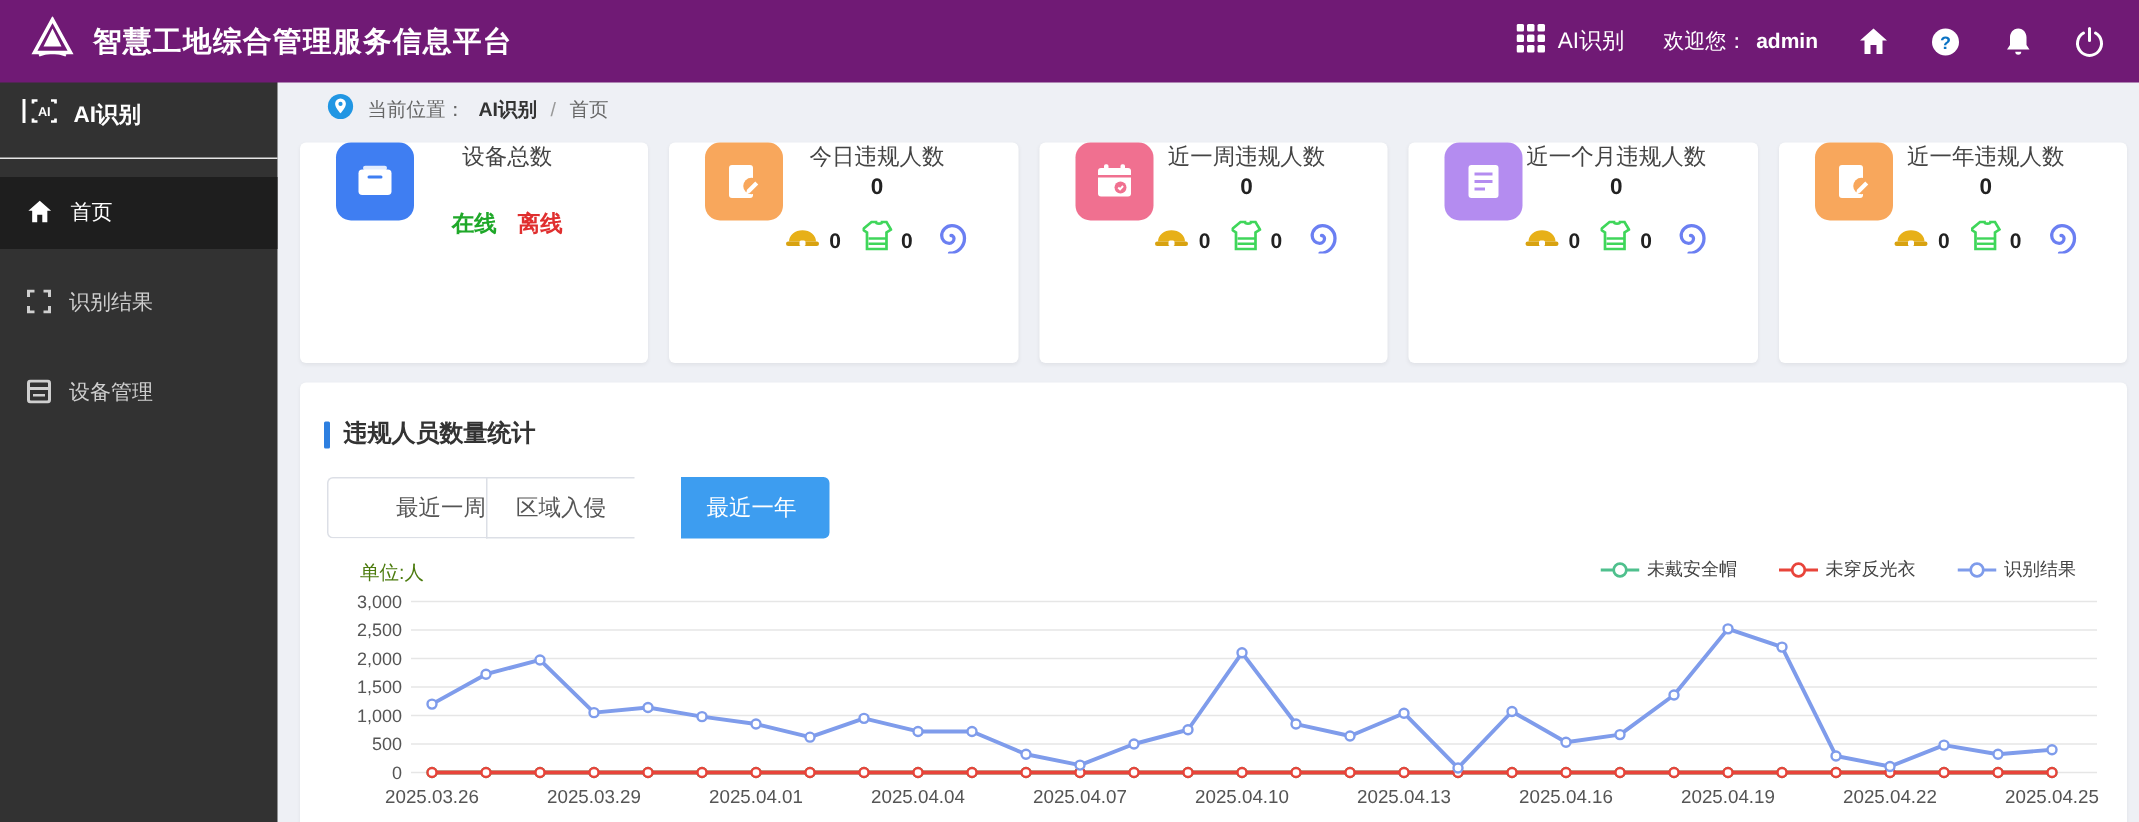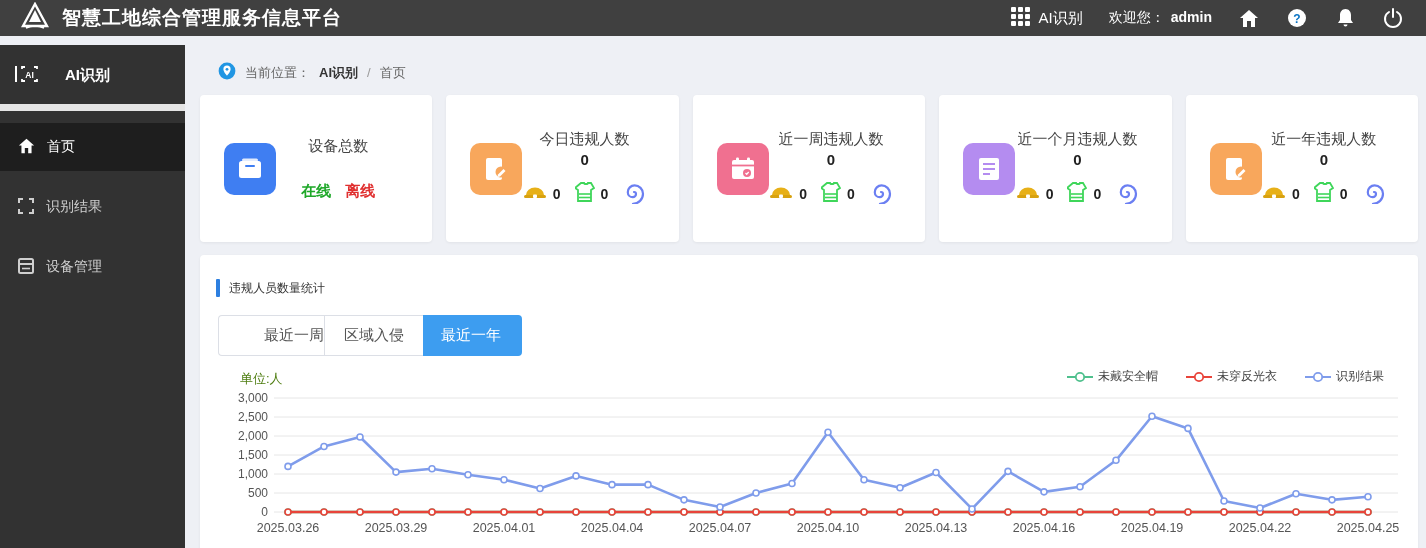--- a/index.html
+++ b/index.html
@@ -1,68 +1,68 @@
 <!DOCTYPE html>
 <html><head>
 <meta charset="utf-8">
 <style>
   * { margin:0; padding:0; box-sizing:border-box; }
   html,body { width:1426px; height:548px; overflow:hidden;
     font-family:"Liberation Sans","DejaVu Sans",sans-serif; background:#eef0f5; }
 
   
-  .topbar { position:absolute; left:0; top:0; width:1426px; height:36px;
-    background:#404040; display:flex; align-items:center; color:#fff; z-index:30; }
+  .topbar { position:absolute; left:0; top:0; width:1426px; height:55px;
+    background:#701a75; display:flex; align-items:center; color:#fff; z-index:30; }
   .brand { display:flex; align-items:center; gap:12px; padding-left:20px; }
   .brand-title { font-size:19px; font-weight:bold; letter-spacing:1px; }
   .topbar-right { margin-left:auto; display:flex; align-items:center; gap:26px; padding-right:22px; }
   .app-switch { display:flex; align-items:center; gap:8px; cursor:pointer; font-size:15px; }
   .welcome { font-size:14px; display:flex; gap:6px; }
   .welcome b { font-weight:bold; }
   .top-icon { width:22px; height:22px; display:flex; align-items:center; justify-content:center; cursor:pointer; }
 
   
   .sidebar { position:absolute; left:0; top:45px; width:185px; height:503px; background:#323232; z-index:20; }
-  .sidebar-head { display:flex; align-items:center; gap:25px; padding:19px 16px 17px 14px; color:#fff;
-    font-size:15px; font-weight:bold; border-bottom:7px solid #e5e5e5; }
+  .sidebar-head { display:flex; align-items:center; gap:9px; padding:19px 16px 17px 14px; color:#fff;
+    font-size:15px; font-weight:bold; border-bottom:1px solid #e5e5e5; }
   .side-item { display:flex; align-items:center; gap:12px; height:48px; padding-left:18px;
     color:#cfcfcf; font-size:14px; cursor:pointer; margin-top:12px; }
   .side-item.active { background:#1e1e1e; color:#fff; margin-top:12px; }
 
   
   .content { position:absolute; left:185px; top:45px; width:1241px; height:503px; padding:12px 8px 0 15px; }
 
   .breadcrumb { display:flex; align-items:center; gap:9px; font-size:13px; color:#666; padding:5px 0 12px 18px; }
   .breadcrumb b { color:#333; }
   .crumb-sep { color:#999; }
 
   .cards { display:flex; gap:14px; }
   .card { width:256px; height:147px; background:#fff; border-radius:4px;
-    box-shadow:0 1px 3px rgba(0,0,0,.06); display:flex; align-items:center; padding:0 32px 0 24px; }
+    box-shadow:0 1px 3px rgba(0,0,0,.06); display:flex; padding:0 32px 0 24px; }
   .card-icon { width:52px; height:52px; border-radius:10px; flex:0 0 auto;
     display:flex; align-items:center; justify-content:center; }
   .card-main { flex:1; text-align:center; }
   .card-title { font-size:15px; color:#444; }
   .card-total { font-size:15px; font-weight:bold; color:#222; margin-top:2px; }
   .card-status { margin-top:26px; font-size:15px; font-weight:bold; display:flex; gap:14px; justify-content:center; }
   .online { color:#1fa829; }
   .offline { color:#e02f2f; }
   .mini-row { display:flex; align-items:center; justify-content:center; gap:6px; margin-top:12px; }
   .mini-num { font-size:14px; font-weight:bold; color:#222; margin-right:8px; }
 
   
   .panel { margin-top:13px; background:#fff; border-radius:4px; height:302px;
     box-shadow:0 1px 3px rgba(0,0,0,.06); padding:24px 20px 0 16px; position:relative; }
-  .panel-title { display:flex; align-items:center; gap:9px; font-size:12px; font-weight:normal; color:#333;text-align:center; }
+  .panel-title { display:flex; align-items:center; gap:9px; font-size:16px; font-weight:bold; color:#333;text-align:center; }
   .panel-title .bar { width:4px; height:18px; background:#2d7fe0; border-radius:1px; }
   .tabs { display:flex; margin:18px 0 0 2px; }
   .tab { min-width:99px; height:41px; display:flex; align-items:center; justify-content:center;
     font-size:15px; color:#555; background:#fff; border:1px solid #dcdfe6; border-right:none; cursor:pointer; }
   .tab:first-child { border-radius:4px 0 0 4px;padding-left:45px; }
-  .tab:last-child { border-right:4px solid #1d4ed8; border-radius:0 4px 4px 0; }
+  .tab:last-child { border-right:6px solid #1d4ed8; border-radius:0 4px 4px 0;margin-left:31px; }
   .tab.active { background:#3d9df0; border-color:#3d9df0; color:#fff; }
   .chart-meta { position:relative; height:22px; margin-top:12px; }
   .unit { position:absolute; left:24px; top:2px; font-size:13px; color:#4d7c0f; }
   .legend { position:absolute; right:14px; top:0; display:flex; gap:28px; align-items:center; }
   .legend-item { display:flex; align-items:center; gap:5px; font-size:12px; color:#444; cursor:pointer; }
   #chart { display:block; margin-top:2px; }
 </style>
 </head>
 <body>
 

